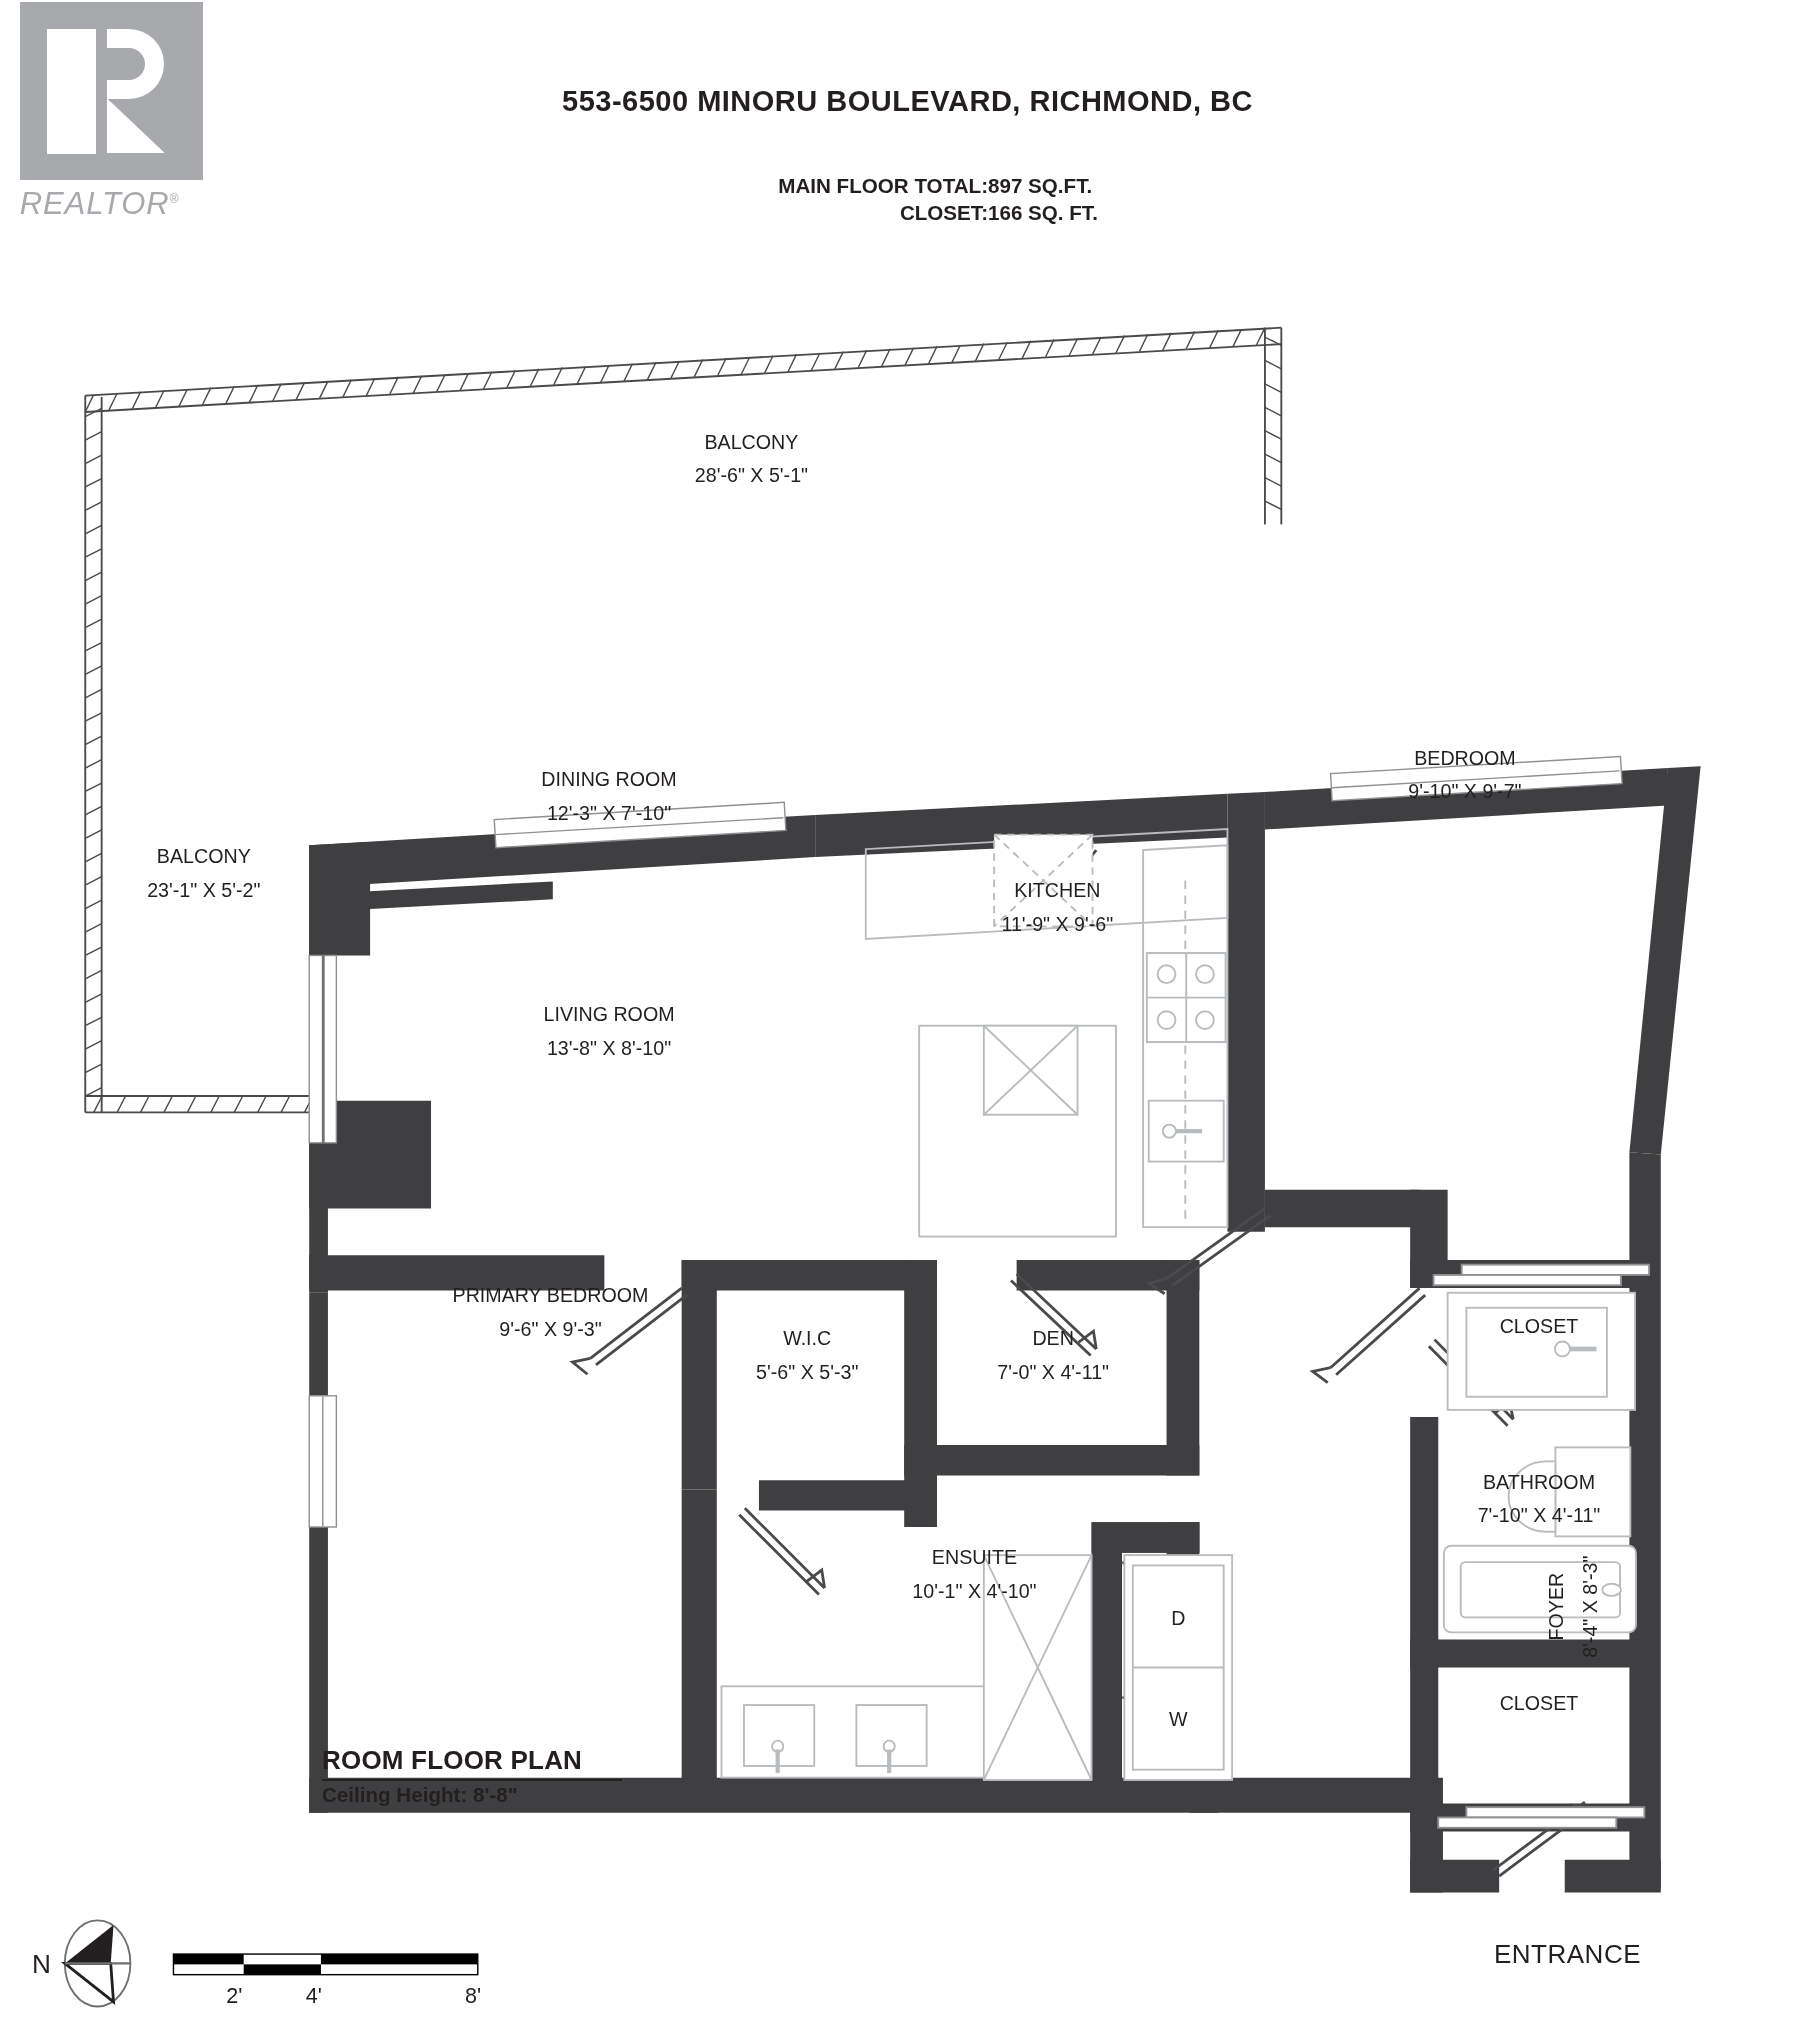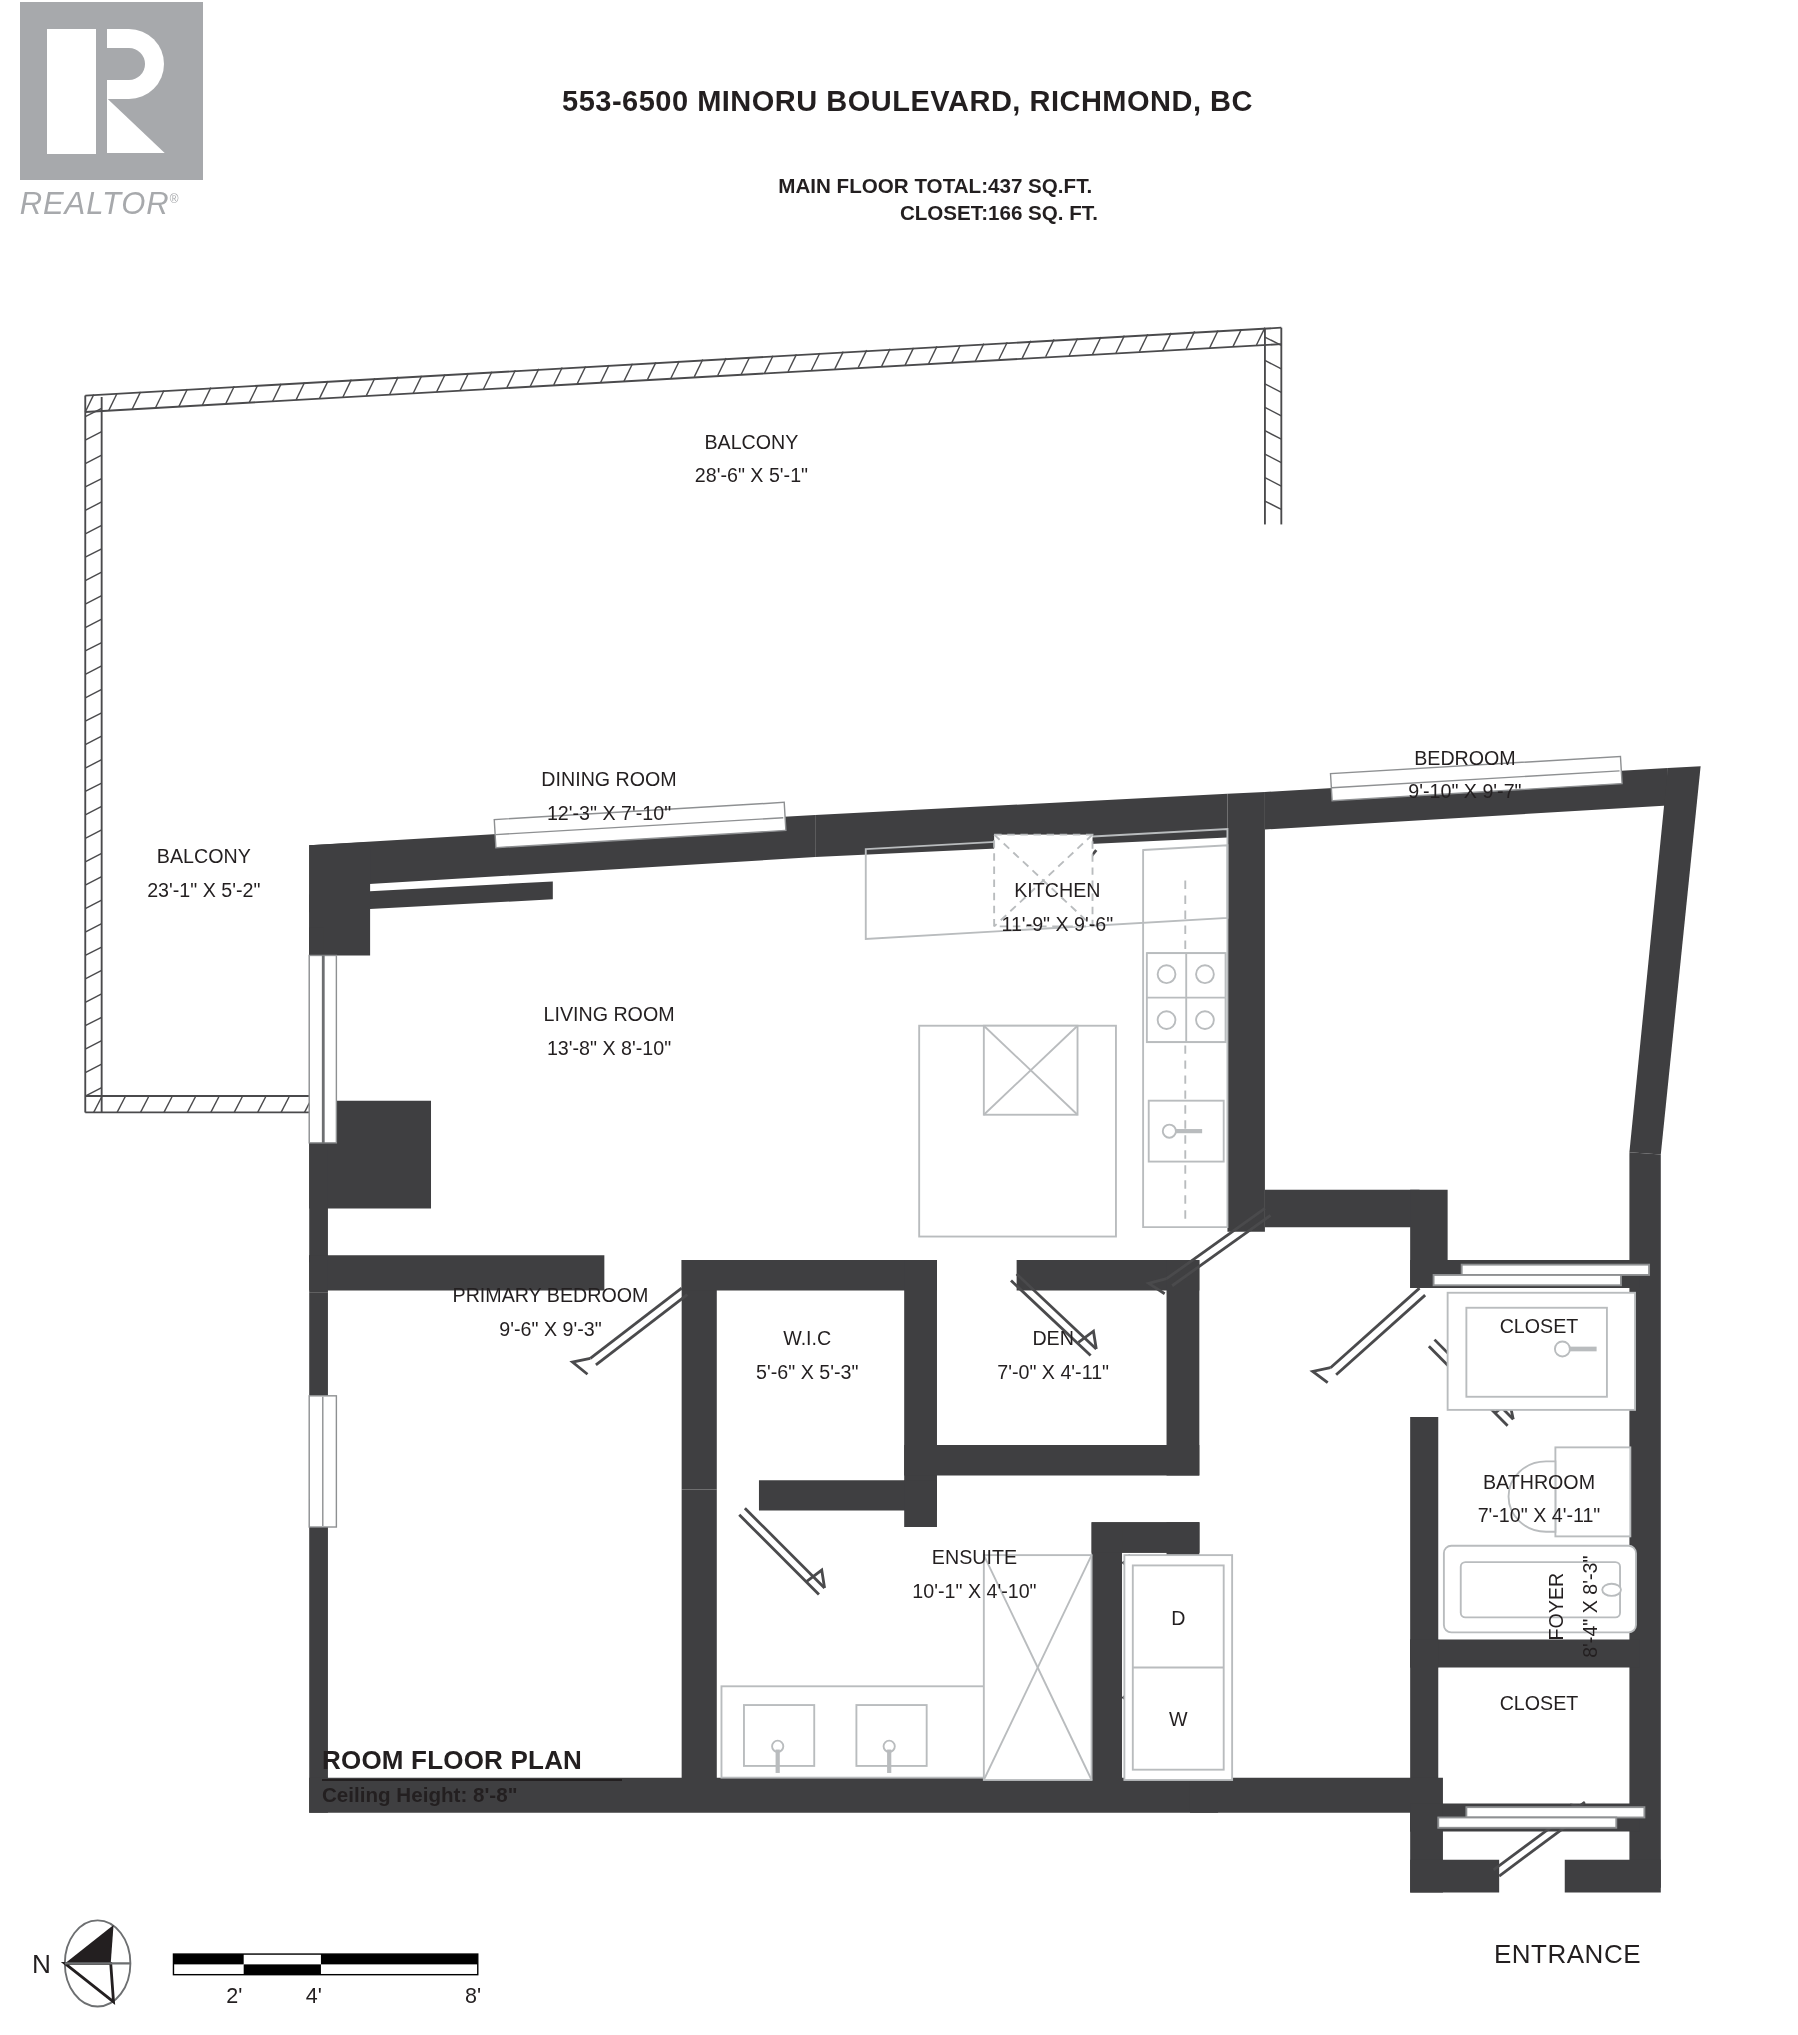--- a/index.html
+++ b/index.html
@@ -92,21 +92,21 @@
       <div class="leg"></div>
     </div>
     <div class="realtor-word"><span>REALTOR</span><sup>®</sup></div>
   </div>
 
   <div class="plan-title">553-6500 MINORU BOULEVARD, RICHMOND, BC</div>
 
   <div class="summary">
     <div class="row">
       <div class="lab">MAIN FLOOR TOTAL:</div>
-      <div class="val">437 SQ.FT.</div>
+      <div class="val">897 SQ.FT.</div>
     </div>
     <div class="row">
       <div class="lab">CLOSET:</div>
       <div class="val">166 SQ. FT.</div>
     </div>
   </div>
 
   <svg id="fp" viewBox="0 0 3840 3560">
 
     <g fill="none" stroke="#4a4a4c" stroke-width="4">

